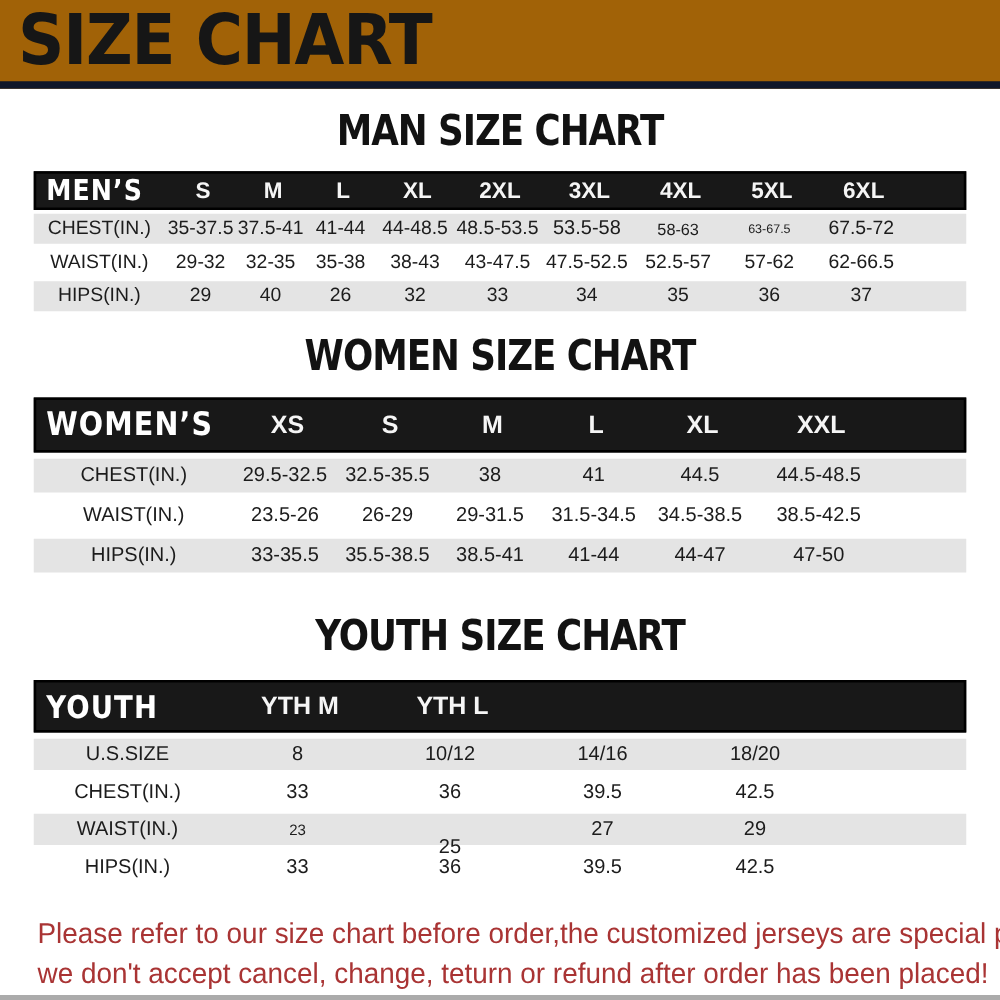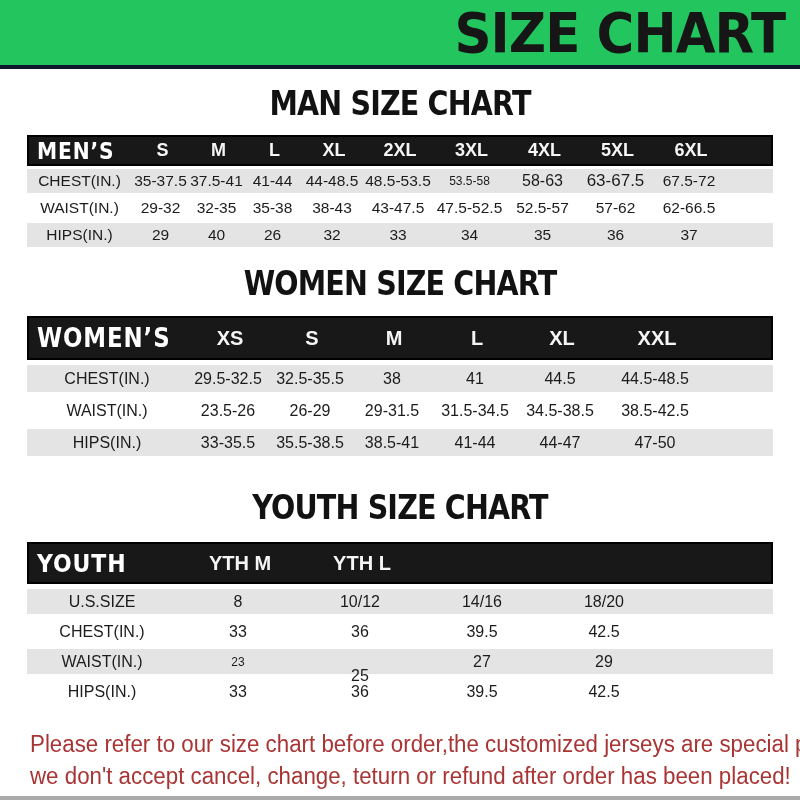--- a/index.html
+++ b/index.html
@@ -2,22 +2,22 @@
 <html><head>
 <meta charset="utf-8">
 <style>
   html,body { margin:0; padding:0; background:#ffffff; }
   .page {
     position:relative; width:800px; height:800px; overflow:hidden;
     background:#ffffff; font-family:"Liberation Sans", sans-serif;
   }
   
   .banner {
-    height:65px; background:#22c55e; border-bottom:4px solid #0f172a;
-    display:flex; align-items:center; justify-content:flex-end;
+    height:65px; background:#a16207; border-bottom:6px solid #0f172a;
+    display:flex; align-items:center; justify-content:flex-start;
   }
   .banner-title {
     font-family:"DejaVu Sans", sans-serif; font-weight:bold; font-size:56px;
     line-height:1; color:#161616; letter-spacing:-1px;
     transform:scaleX(0.92); white-space:nowrap;
   }
   
   .section-heading {
     margin:0; text-align:center; font-family:"DejaVu Sans", sans-serif;
     font-weight:bold; font-size:34px; line-height:34px; color:#121212;
@@ -77,23 +77,23 @@
           <span class="head-col" style="width: 74px; font-size: 18px;">6XL</span>
           <span class="head-filler"></span>
         </div>
         <div class="table-row row-gray" style="height: 24px; margin-top: 3px;">
           <span class="row-label" style="width: 105px; font-size: 15.5px;">CHEST(IN.)</span>
           <span class="cell" style="width: 57px; font-size: 15.5px;">35-37.5</span>
           <span class="cell" style="width: 55px; font-size: 15.5px;">37.5-41</span>
           <span class="cell" style="width: 57px; font-size: 15.5px;">41-44</span>
           <span class="cell" style="width: 62px; font-size: 15.5px;">44-48.5</span>
           <span class="cell" style="width: 70px; font-size: 15.5px;">48.5-53.5</span>
-          <span class="cell" style="width: 73px; font-size: 12px;">53.5-58</span>
-          <span class="cell" style="width: 73px; font-size: 16px;">58-63</span>
-          <span class="cell" style="width: 73px; font-size: 17px;">63-67.5</span>
+          <span class="cell" style="width: 73px; font-size: 16px;">53.5-58</span>
+          <span class="cell" style="width: 73px; font-size: 13px;">58-63</span>
+          <span class="cell" style="width: 73px; font-size: 10px;">63-67.5</span>
           <span class="cell" style="width: 74px; font-size: 15.5px;">67.5-72</span>
           <span class="row-filler"></span>
         </div>
         <div class="table-row row-white" style="height: 24px; margin-top: 3px;">
           <span class="row-label" style="width: 105px; font-size: 15.5px;">WAIST(IN.)</span>
           <span class="cell" style="width: 57px; font-size: 15.5px;">29-32</span>
           <span class="cell" style="width: 55px; font-size: 15.5px;">32-35</span>
           <span class="cell" style="width: 57px; font-size: 15.5px;">35-38</span>
           <span class="cell" style="width: 62px; font-size: 15.5px;">38-43</span>
           <span class="cell" style="width: 70px; font-size: 15.5px;">43-47.5</span>

